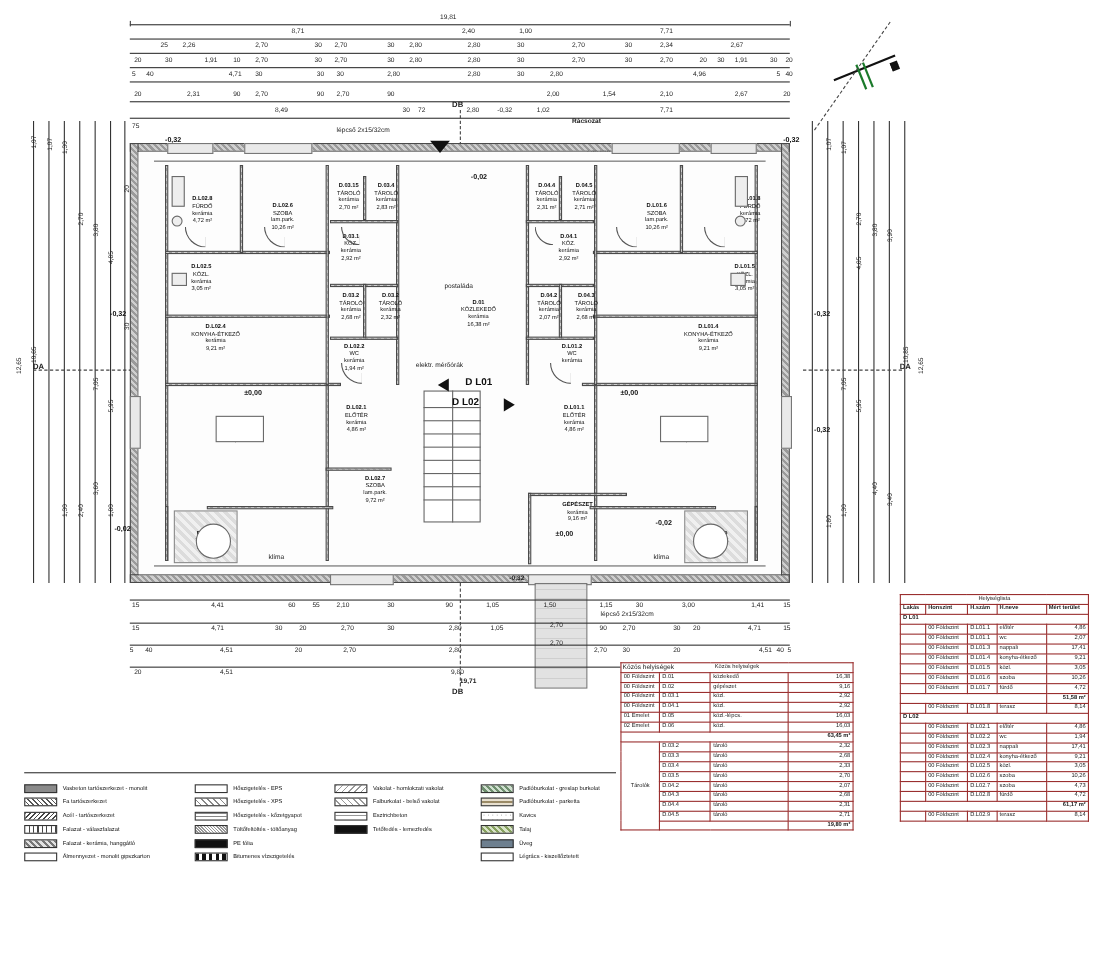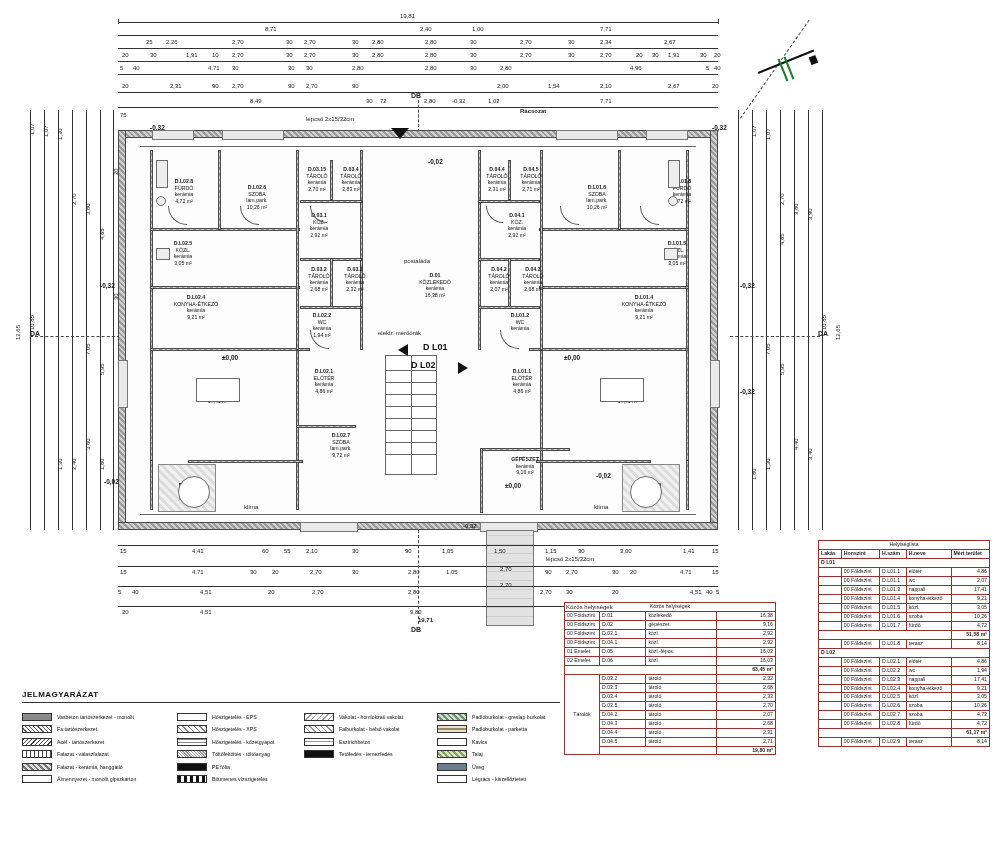--- a/index.html
+++ b/index.html
@@ -829,21 +829,20 @@
           <td></td>
           <td>00 Földszint</td>
           <td>D.L02.9</td>
           <td>terasz</td>
           <td class="r">8,14</td>
         </tr>
   </tbody>
     </table>
 
   <div id="legend">
-    <div class="title">JELMAGYARÁZAT</div>
     <div class="rule"></div>
 
     <div class="lgcol" style="left:0px;width:150px;">
       <div class="lgrow">
           <div class="swatch s-monolit"></div>
           <div class="lgtxt">Vasbeton tartószerkezet - monolit</div>
         </div>
       <div class="lgrow">
           <div class="swatch s-teherhord"></div>
           <div class="lgtxt">Fa tartószerkezet</div>

